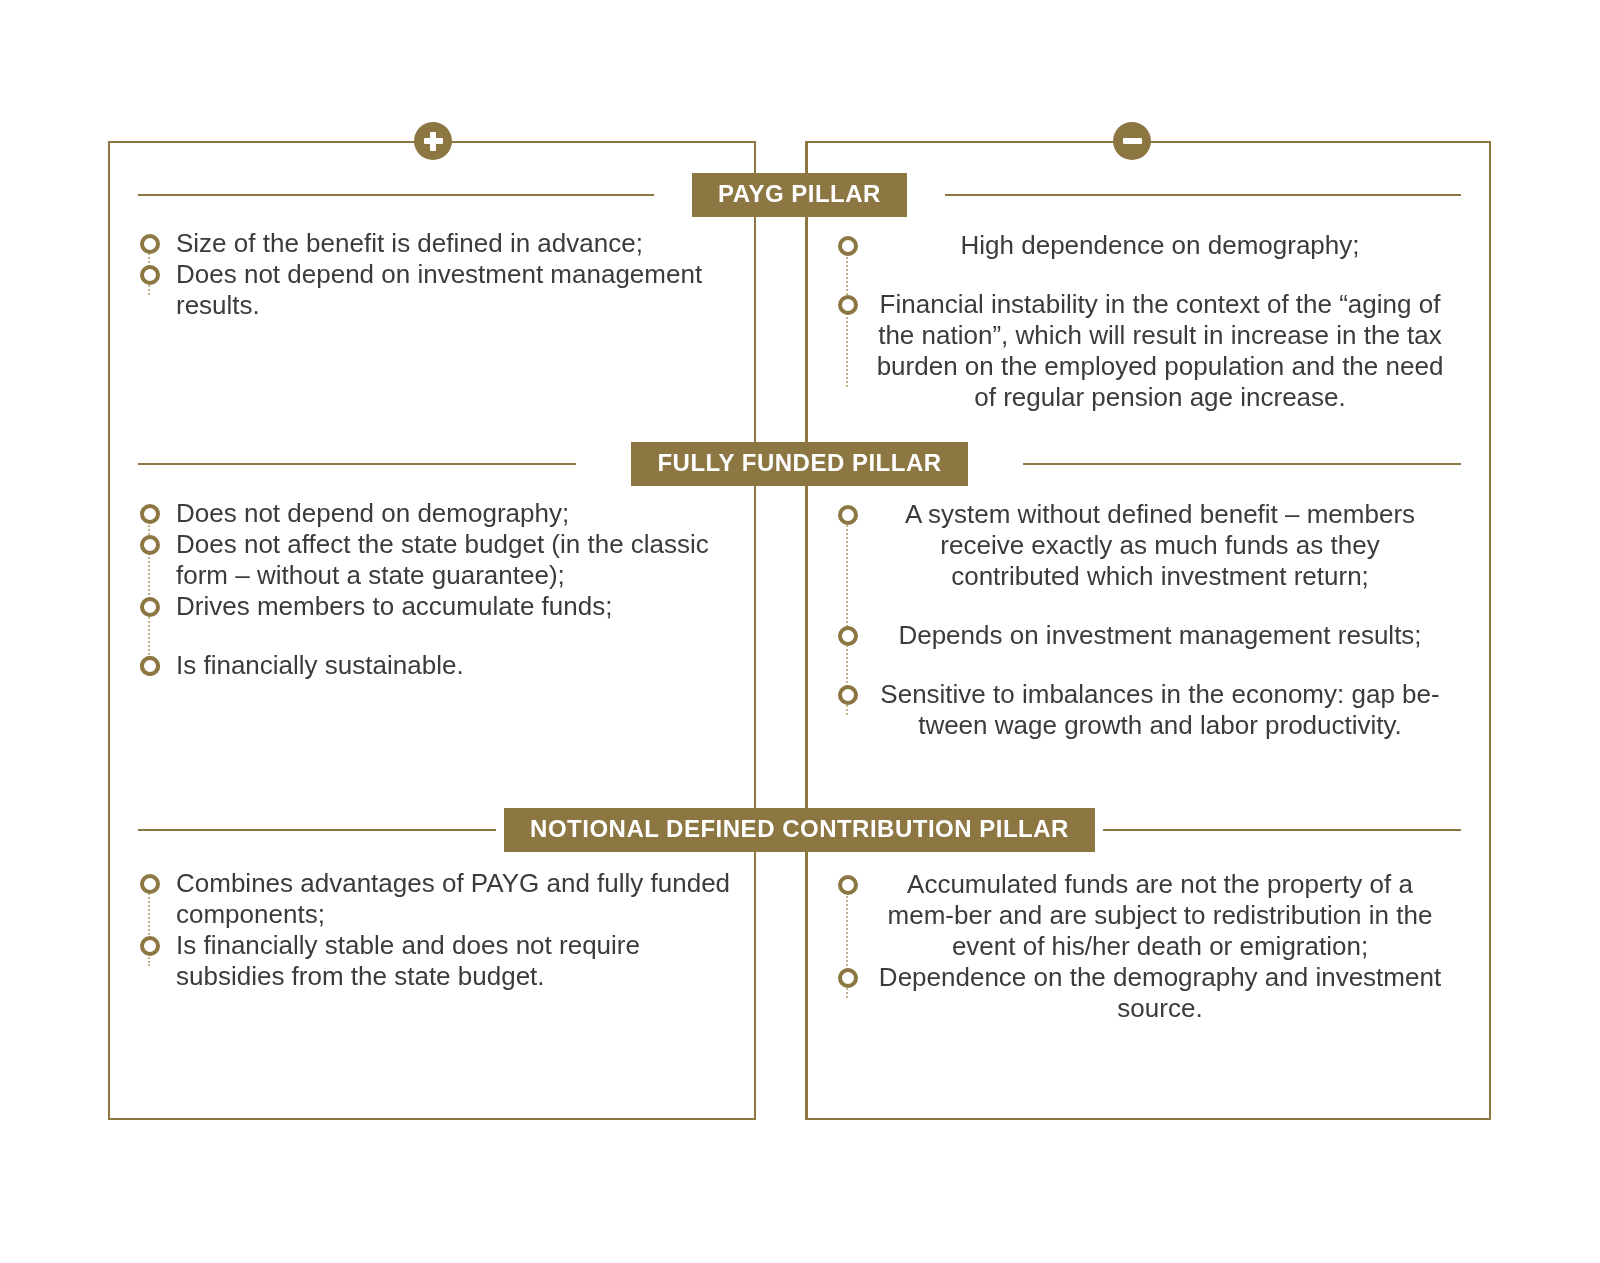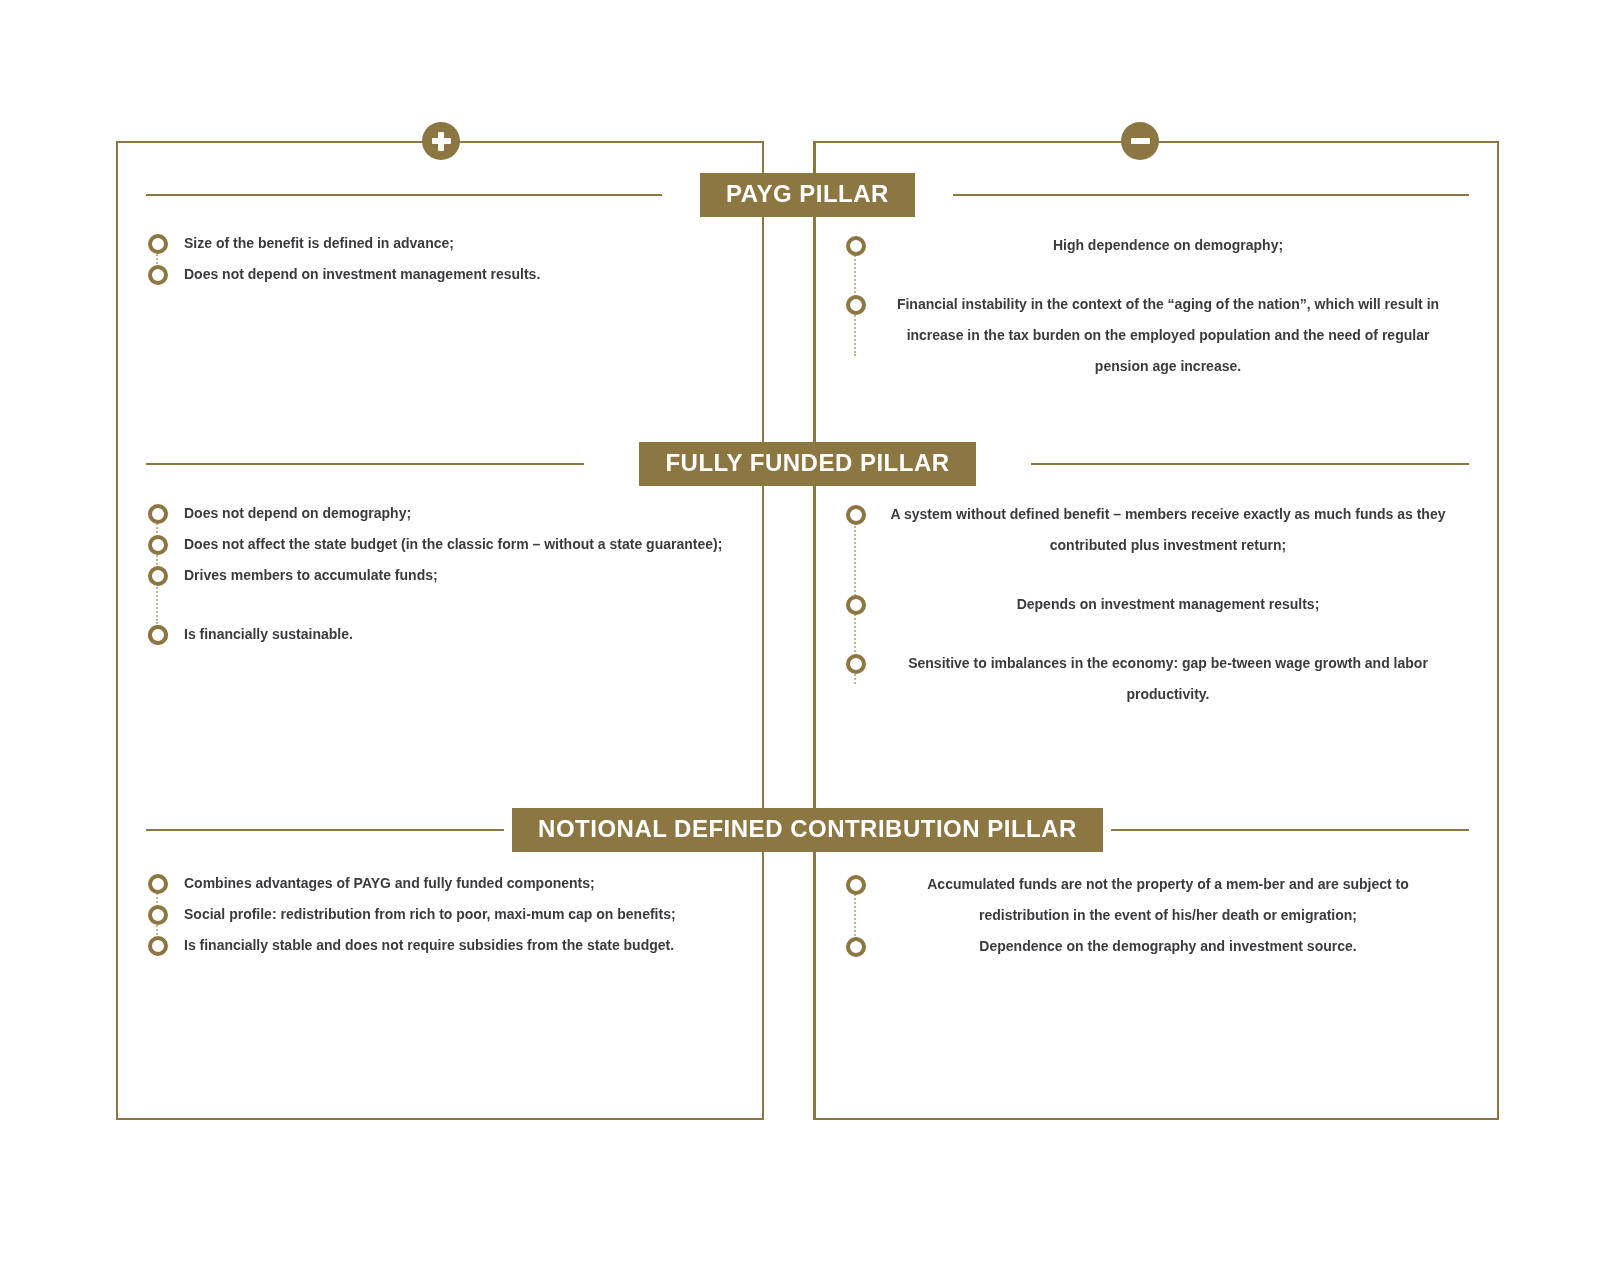--- a/index.html
+++ b/index.html
@@ -3,21 +3,21 @@
 <meta charset="utf-8">
 <style>
   html,body{margin:0;padding:0;background:#ffffff;}
   body{
     width:1600px;height:1263px;position:relative;overflow:hidden;
     font-family:"Liberation Sans", sans-serif;
     -webkit-font-smoothing:antialiased;
   }
 
   
-  #diagram{position:absolute;left:8px;top:0;width:1352px;height:1263px;}
+  #diagram{position:absolute;left:0;top:0;width:1352px;height:1263px;}
 
   
   .frame{
     position:absolute;
     border:2px solid #8c7641;
     box-sizing:border-box;
     background:transparent;
   }
   #frame-left {left:108px; top:141px; width:648px;  height:979px;}
   #frame-right{left:805px; top:141px; width:686px;  height:979px;}
@@ -76,24 +76,24 @@
 
   ul.bullets{list-style:none;margin:0;padding:0;position:relative;}
   ul.bullets:before{
     content:"";position:absolute;left:10px;top:14px;bottom:26px;
     border-left:2px dotted #c3b48c;
   }
   ul.bullets li{
     position:relative;
     padding-left:38px;
     margin:0 0 0 0;
-    font-size:14px;
+    font-size:26px;
     line-height:31px;
     color:#3b3b3f;
-    font-weight:700;
+    font-weight:400;
   }
   ul.bullets li .ring{
     position:absolute;left:2px;top:6px;
     width:12px;height:12px;border-radius:50%;
     border:4px solid #8c7641;background:#ffffff;
     box-sizing:content-box;
   }
   ul.bullets li.gap{margin-top:28px;}
 
   
@@ -185,21 +185,21 @@
         <span class="ring"></span>
         <span>Is financially sustainable.</span>
       </li>
     </ul>
   </div>
 
   <div class="col col-right" id="ff-right">
     <ul class="bullets">
       <li>
         <span class="ring"></span>
-        <span>A system without defined benefit – members receive exactly as much funds as they contributed plus investment return;</span>
+        <span>A system without defined benefit – members receive exactly as much funds as they contributed which investment return;</span>
       </li>
       <li class="gap">
         <span class="ring"></span>
         <span>Depends on investment management results;</span>
       </li>
       <li class="gap">
         <span class="ring"></span>
         <span>Sensitive to imbalances in the economy: gap be-tween wage growth and labor productivity.</span>
       </li>
     </ul>
@@ -212,24 +212,20 @@
   </div>
 
   <div class="col col-left" id="ndc-left">
     <ul class="bullets">
       <li>
         <span class="ring"></span>
         <span>Combines advantages of PAYG and fully funded components;</span>
       </li>
       <li>
         <span class="ring"></span>
-        <span>Social profile: redistribution from rich to poor, maxi-mum cap on benefits;</span>
-      </li>
-      <li>
-        <span class="ring"></span>
         <span>Is financially stable and does not require subsidies from the state budget.</span>
       </li>
     </ul>
   </div>
 
   <div class="col col-right" id="ndc-right">
     <ul class="bullets">
       <li>
         <span class="ring"></span>
         <span>Accumulated funds are not the property of a mem-ber and are subject to redistribution in the event of his/her death or emigration;</span>

